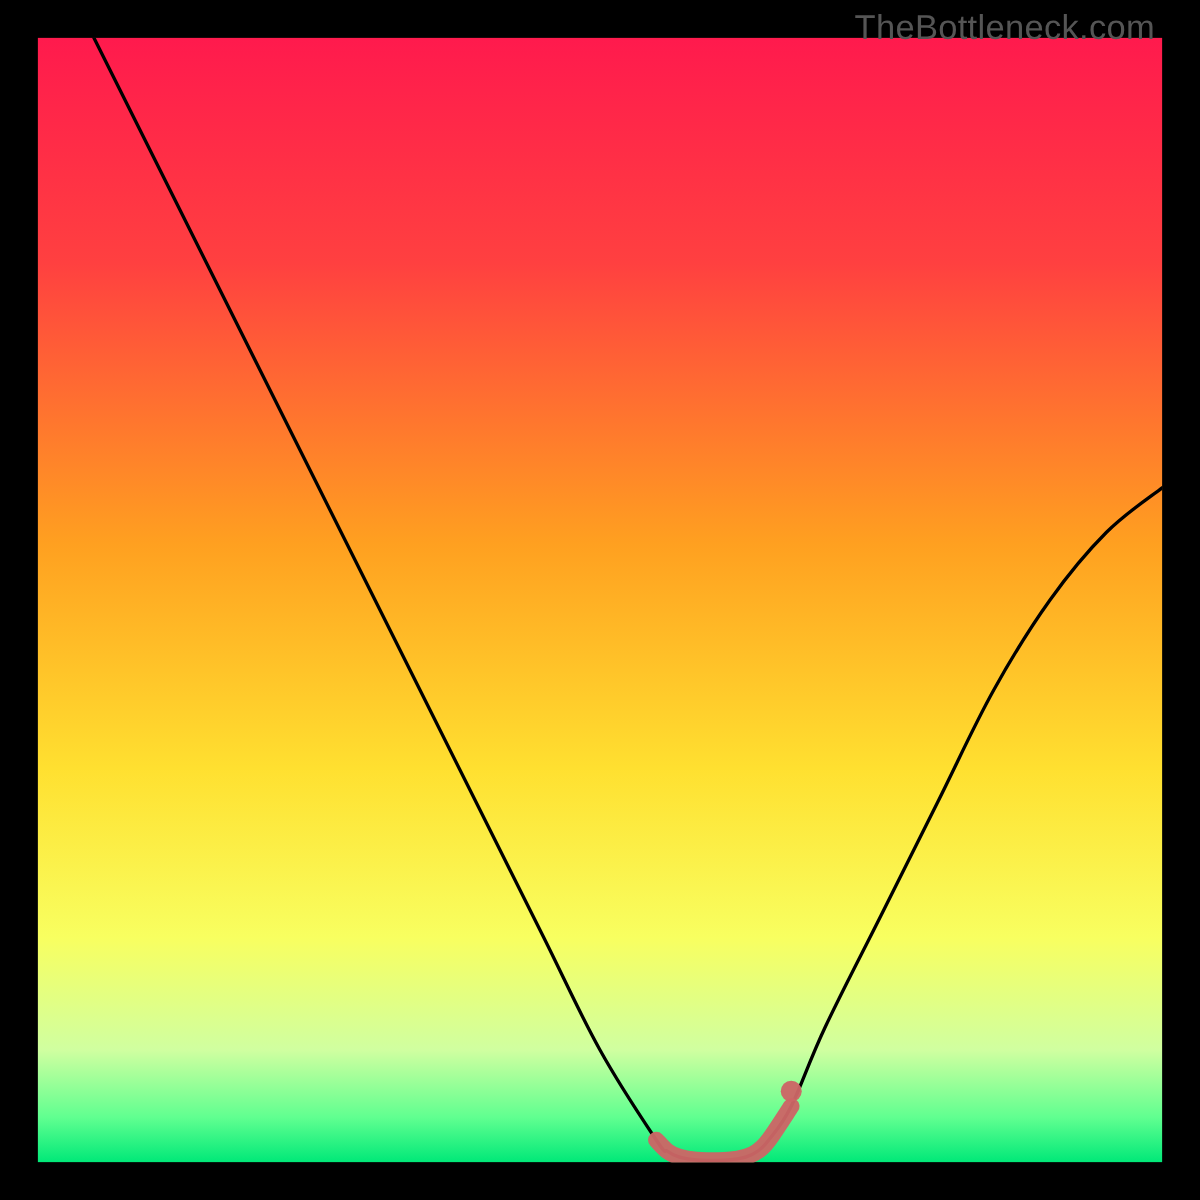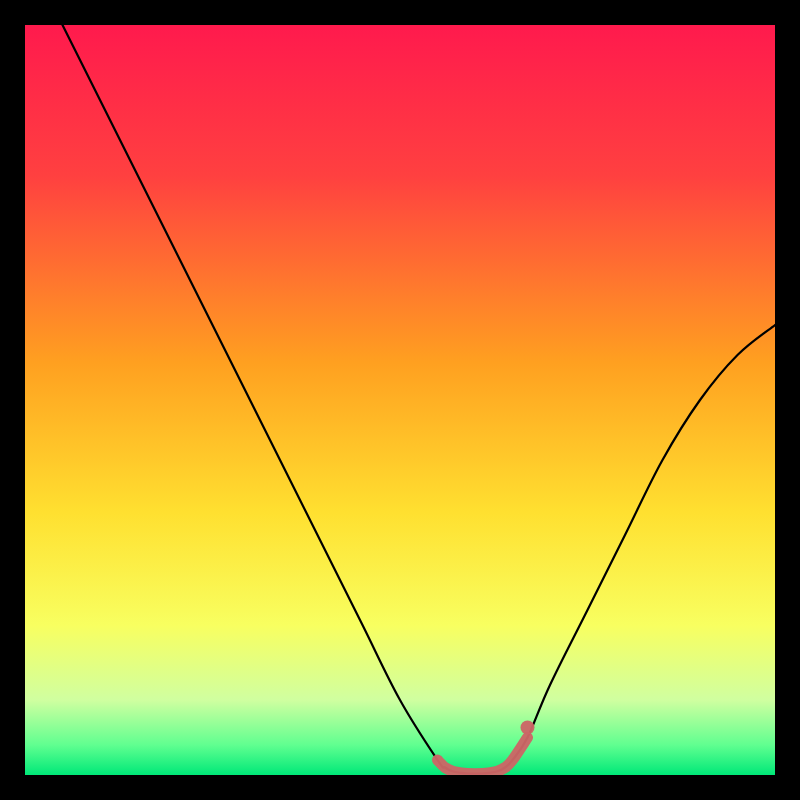--- a/index.html
+++ b/index.html
@@ -42,20 +42,21 @@
     position: absolute;
     inset: 0;
     overflow: visible;
   }
 </style>
 </head>
 <body>
 
 <div class="stage">
 
+  <div class="watermark">TheBottleneck.com</div>
 
   <div class="plot-area">
     <svg class="gradient-bg" viewBox="0 0 750 750" preserveAspectRatio="none" width="750" height="750">
       <defs>
         <linearGradient id="bg-grad" x1="0" y1="0" x2="0" y2="1">
             <stop offset="0%" stop-color="#ff1a4d"></stop>
             <stop offset="20%" stop-color="#ff4040"></stop>
             <stop offset="45%" stop-color="#ffa020"></stop>
             <stop offset="65%" stop-color="#ffe030"></stop>
             <stop offset="80%" stop-color="#f8ff60"></stop>

